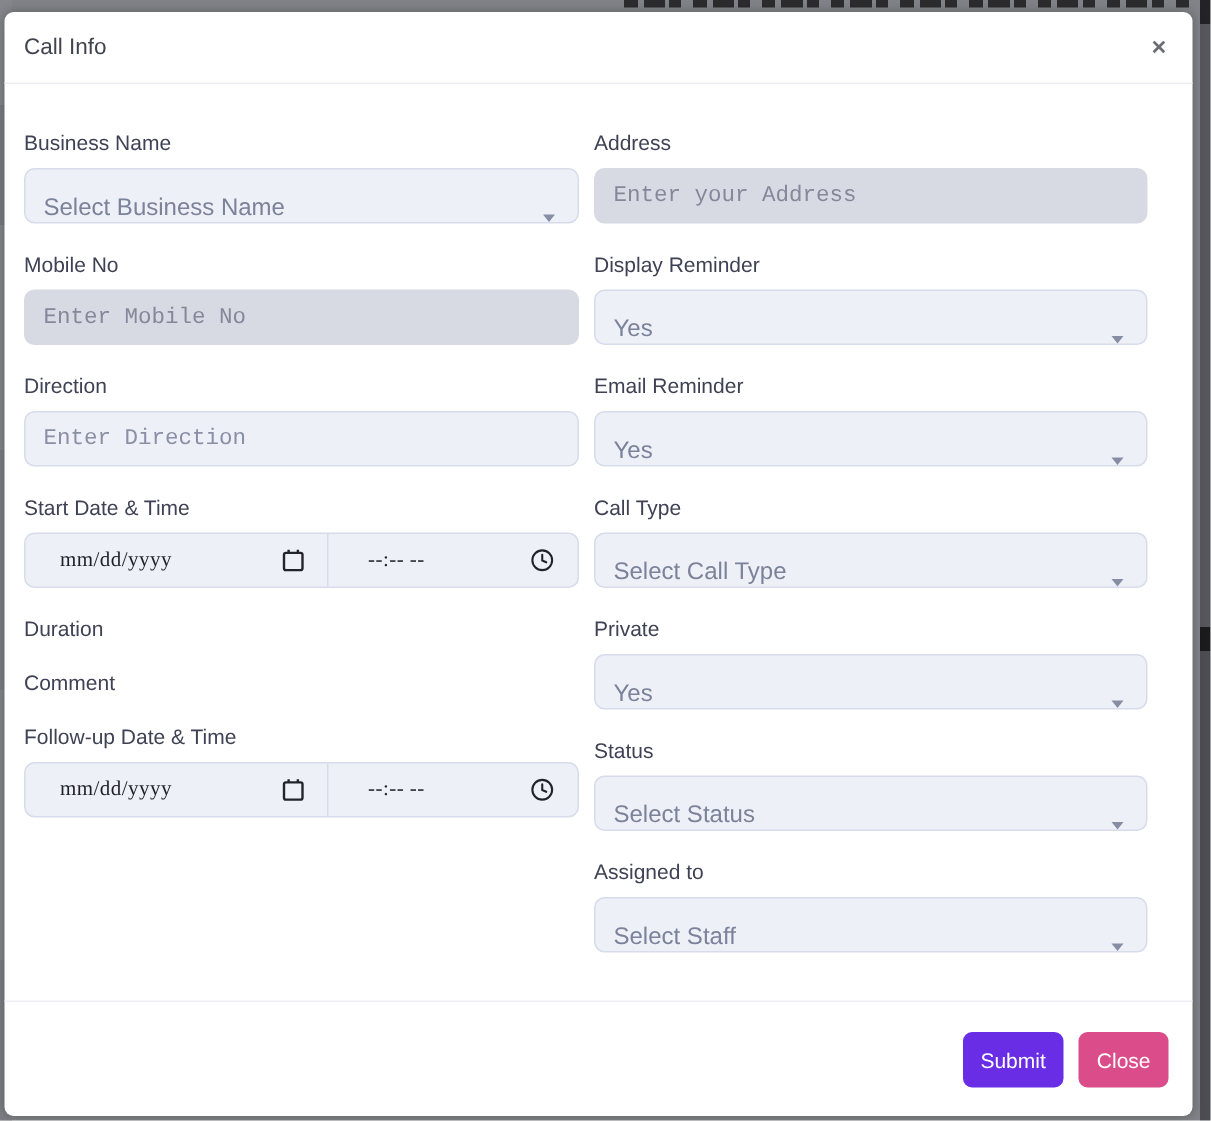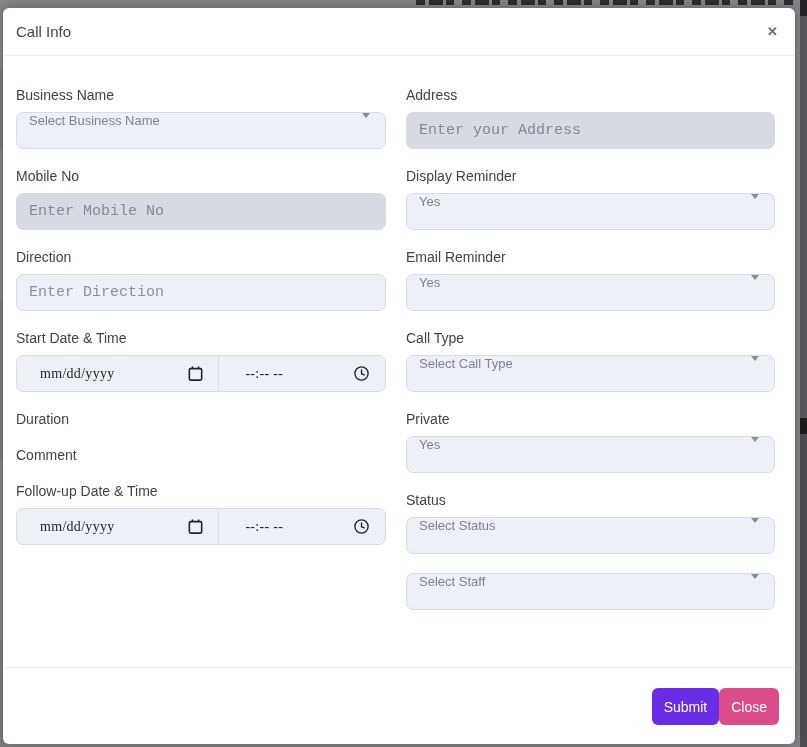--- a/index.html
+++ b/index.html
@@ -16,44 +16,44 @@
     background:linear-gradient(#85868b 0px,#85868b 70px,#7b7c81 70px,#7b7c81 150px,#85868b 150px,#85868b 300px,#7e7f84 300px,#7e7f84 460px,#85868b 460px,#85868b 640px,#7e7f84 640px,#7e7f84 747px);}
   .top-noise{position:absolute;top:0;left:416px;width:380px;height:5px;
     background:repeating-linear-gradient(90deg,#2c2c2f 0 9px,rgba(0,0,0,0) 9px 13px,#2c2c2f 13px 27px,rgba(0,0,0,0) 27px 30px,#2c2c2f 30px 38px,rgba(0,0,0,0) 38px 46px);}
   
   .modal{position:absolute;left:3px;top:8px;width:792px;height:736px;background:#ffffff;
     border-radius:6px;display:flex;flex-direction:column;box-shadow:0 0 8px rgba(0,0,0,.28);}
   .modal-header{flex:0 0 47px;border-bottom:1px solid #edeef3;display:flex;align-items:center;
     padding:0 17px 0 13px;}
   .modal-title{font-size:15px;color:#42434e;}
   .close-btn{margin-left:auto;color:#6b6d74;font-size:13px;font-weight:700;cursor:pointer;line-height:1;}
-  .modal-body{flex:1 1 auto;padding:31px 14px 0 13px;display:flex;gap:20px;overflow:hidden;}
+  .modal-body{flex:1 1 auto;padding:31px 14px 0 13px;display:flex;gap:10px;overflow:hidden;}
   .col{width:370px;flex:0 0 370px;}
   .col.right{width:369px;flex:0 0 369px;}
   .form-group{margin-bottom:19px;}
   .field-label{display:block;font-size:14px;color:#3f4254;margin-bottom:8px;line-height:17px;}
-  .ctl{height:37px;border-radius:7px;display:flex;align-items:flex-start;font-size:13px;box-sizing:border-box;}
+  .ctl{height:37px;border-radius:7px;display:flex;align-items:flex-end;font-size:16px;box-sizing:border-box;}
   .select2{background:#eef0f8;border:1px solid #d7dcea;padding:0 15px 0 12px;color:#7c8299;justify-content:space-between;cursor:pointer;}
   .arrow-down{width:0;height:0;border-left:4.5px solid transparent;border-right:4.5px solid transparent;border-top:5.5px solid #878da3;}
   .select-nat{background:#eef0f8;border:1px solid #d7dcea;padding:0 16px;color:#1f2026;justify-content:space-between;cursor:pointer;}
   .nat-chevron{display:block;}
   input.txt{display:block;width:100%;height:37px;border-radius:7px;font-size:15px;
     padding:0 12px;outline:none;box-sizing:border-box;font-family:Liberation Mono, monospace;color:#3f4254;}
   .input-light{background:#eef0f8;border:1px solid #d7dcea;}
   .input-light::placeholder{color:#8a8fa6;}
   .input-gray{background:#d8dae3;border:1px solid #d8dae3;}
   .input-gray::placeholder{color:#85889a;}
   .dt-group{background:#eef0f8;border:1px solid #d7dcea;border-radius:7px;height:37px;display:flex;box-sizing:border-box;}
   .dt-seg{display:flex;align-items:center;font-size:14px;color:#1f2026;box-sizing:border-box;cursor:text;font-family:Liberation Serif, serif;}
   .dt-date{flex:0 0 55%;padding:0 14px 0 23px;border-right:1px solid #d7dcea;}
   .dt-time{flex:1 1 auto;padding:0 15px 0 26px;}
   .dt-txt{letter-spacing:.3px;}
   .dt-icon{margin-left:auto;display:block;}
   .modal-footer{flex:0 0 auto;margin-top:auto;border-top:1px solid #edeef3;
-    padding:20px 16px 19px;display:flex;justify-content:flex-end;}
+    padding:20px 16px 19px;display:flex;justify-content:flex-end;gap:10px;}
   .btn{height:37px;padding:0 12px;border-radius:6px;border:none;color:#fff;font-size:14px;
     font-weight:500;font-family:inherit;cursor:pointer;}
   .btn-submit{background:#692de6;}
   .btn-close{background:#db4d8a;}
 </style>
 </head>
 <body>
 
 <div class="edge-strip-left"></div>
 <div class="edge-strip-right"></div>
@@ -162,20 +162,21 @@
           </div>
         </div>
         <div class="form-group">
           <label class="field-label">Status</label>
           <div class="ctl select2">
             <span class="val">Select Status</span>
             <span class="arrow-down"></span>
           </div>
         </div>
         <div class="form-group">
+          <label class="field-label">Assigned to</label>
           <div class="ctl select2">
             <span class="val">Select Staff</span>
             <span class="arrow-down"></span>
           </div>
         </div>
       </div>
   </div>
   <div class="modal-footer">
     <button class="btn btn-submit">Submit</button>
     <button class="btn btn-close">Close</button>

